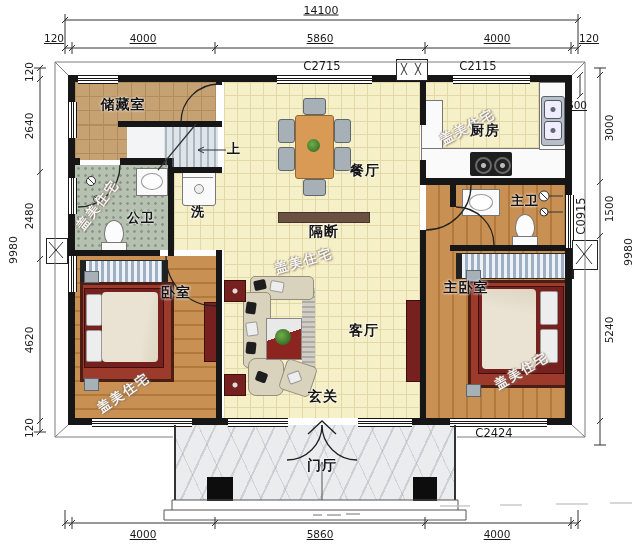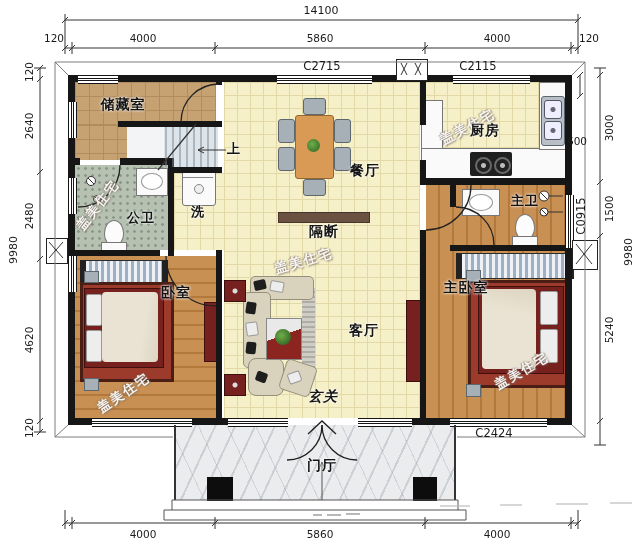--- a/index.html
+++ b/index.html
@@ -30,21 +30,21 @@
   .winv{background:#fff;border-left:1px solid #161616;border-right:1px solid #161616;}
   .winv::before{content:"";position:absolute;top:0;bottom:0;left:2px;width:1px;background:#161616;}
   .winv::after{content:"";position:absolute;top:0;bottom:0;right:2px;width:1px;background:#161616;}
   
   .rlabel{position:absolute;transform:translate(-50%,-50%);font-weight:700;font-size:14px;
           color:#141414;letter-spacing:1px;white-space:nowrap;
           text-shadow:0 0 3px rgba(255,255,255,.9),0 0 2px rgba(255,255,255,.9);}
   .rlabel.sm{font-size:13px;}
   .wcode{position:absolute;transform:translate(-50%,-50%);font-size:11.5px;color:#1a1a1a;white-space:nowrap;}
   .wcode.rot{transform:translate(-50%,-50%) rotate(-90deg);}
-  .hdim{position:absolute;transform:translate(-50%,-50%);font-size:10.5px;color:#1a1a1a;white-space:nowrap;}
+  .hdim{position:absolute;transform:translate(-50%,-50%);font-size:10.5px;color:#1a1a1a;white-space:nowrap;text-decoration:underline;}
   .vdim{position:absolute;transform:translate(-50%,-50%) rotate(-90deg);font-size:10.5px;color:#1a1a1a;white-space:nowrap;}
   .wm{position:absolute;font-weight:700;font-size:13px;letter-spacing:2px;color:rgba(255,255,255,.92);
       white-space:nowrap;text-shadow:1px 1px 2px rgba(125,110,95,.9),-1px -1px 1px rgba(125,110,95,.55);}
   
   .cream{background:#d9d2bc;border:1px solid #97917c;border-radius:5px;}
   .pillowD{background:#1e1e1e;border-radius:2px;}
   .pillowW{background:#ededed;border:1px solid #999;border-radius:2px;}
   .redcab{background:#76201f;border:1px solid #3c0f0e;}
   .gray{background:#a7b0b6;border:1px solid #5d676e;}
   .white{background:#fafafa;border:1px solid #777;}
@@ -269,21 +269,21 @@
   <div class="rlabel" style="left:123px;top:105px;">储藏室</div>
   <div class="rlabel sm" style="left:141px;top:218px;">公卫</div>
   <div class="rlabel sm" style="left:198px;top:212px;">洗</div>
   <div class="rlabel sm" style="left:234px;top:149px;">上</div>
   <div class="rlabel" style="left:365px;top:171px;">餐厅</div>
   <div class="rlabel" style="left:324px;top:232px;">隔断</div>
   <div class="rlabel" style="left:485px;top:131px;">厨房</div>
   <div class="rlabel sm" style="left:525px;top:201px;">主卫</div>
   <div class="rlabel" style="left:176px;top:293px;">卧室</div>
   <div class="rlabel" style="left:364px;top:331px;">客厅</div>
-  <div class="rlabel" style="left:323px;top:397px;font-style:italic;">玄关</div>
+  <div class="rlabel" style="left:323px;top:397px;">玄关</div>
   <div class="rlabel" style="left:466px;top:288px;">主卧室</div>
   <div class="rlabel" style="left:322px;top:466px;">门厅</div>
 
   <div class="wcode" style="left:322px;top:66px;">C2715</div>
   <div class="wcode" style="left:478px;top:66px;text-align:right;">C2115</div>
   <div class="wcode rot" style="left:581px;top:216px;">C0915</div>
   <div class="wcode" style="left:494px;top:433px;">C2424</div>
 
   <div class="hdim" style="left:321px;top:10px;font-size:11px;">14100</div>
   <div class="hdim" style="left:54px;top:38px;">120</div>
@@ -296,19 +296,19 @@
   <div class="hdim" style="left:320px;top:534px;">5860</div>
   <div class="hdim" style="left:497px;top:534px;">4000</div>
 
   <div class="vdim" style="left:29px;top:72px;">120</div>
   <div class="vdim" style="left:29px;top:126px;">2640</div>
   <div class="vdim" style="left:29px;top:216px;">2480</div>
   <div class="vdim" style="left:29px;top:340px;">4620</div>
   <div class="vdim" style="left:29px;top:428px;">120</div>
   <div class="vdim" style="left:13px;top:250px;font-size:11px;">9980</div>
 
-  <div class="hdim" style="left:577px;top:105px;margin-top:36px;">600</div>
+  <div class="hdim" style="left:577px;top:105px;">600</div>
   <div class="vdim" style="left:609px;top:128px;">3000</div>
   <div class="vdim" style="left:609px;top:209px;">1500</div>
   <div class="vdim" style="left:609px;top:330px;">5240</div>
   <div class="vdim" style="left:628px;top:252px;font-size:11px;">9980</div>
 
 </div>
 
 </body></html>

